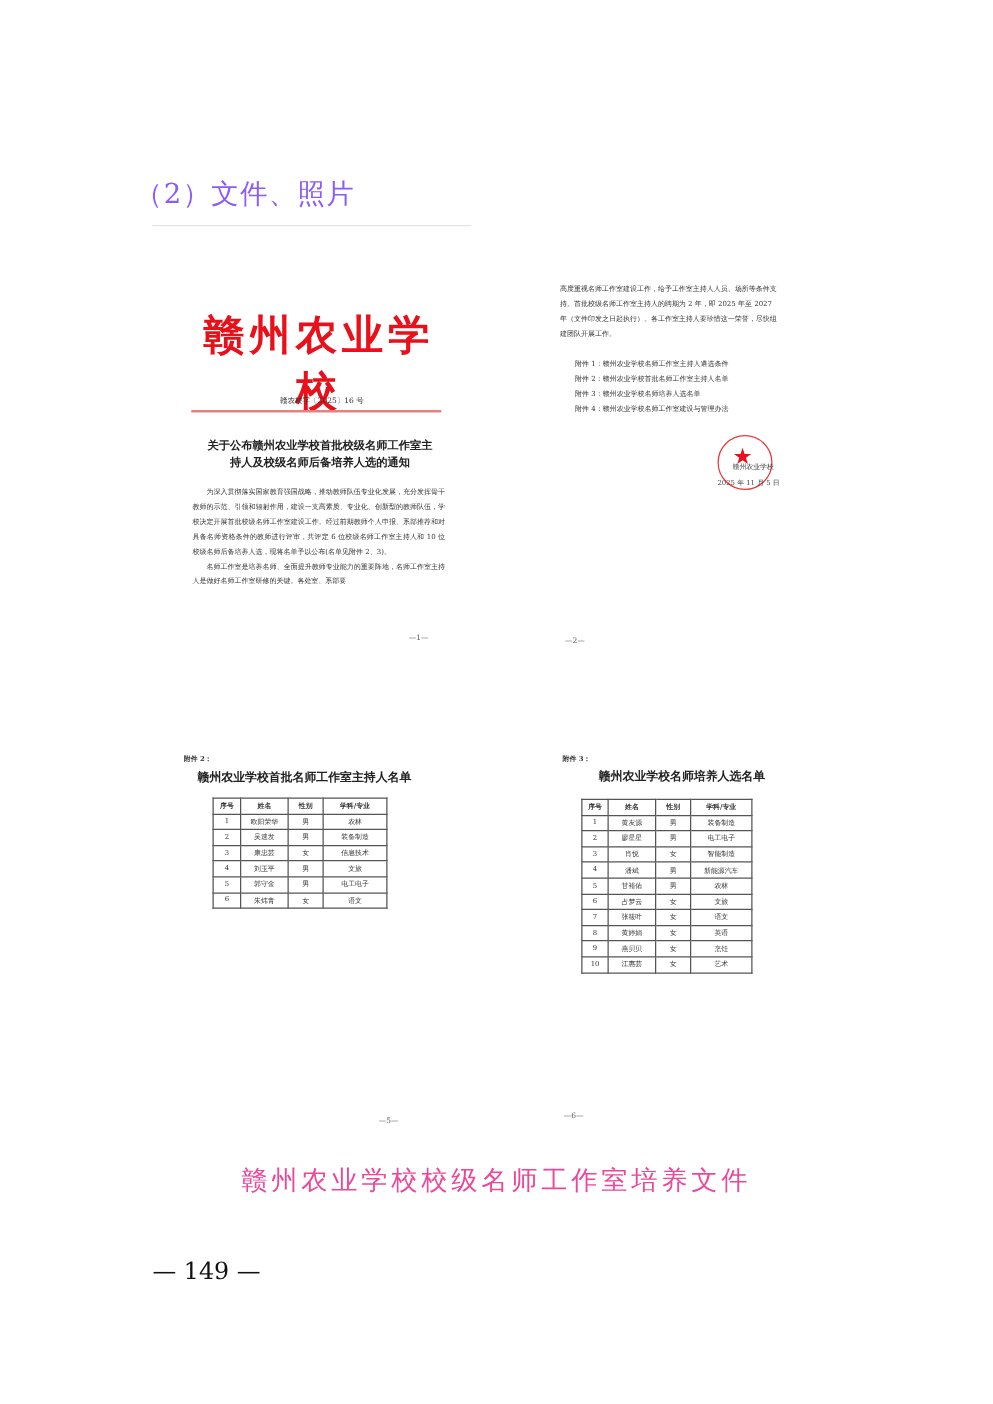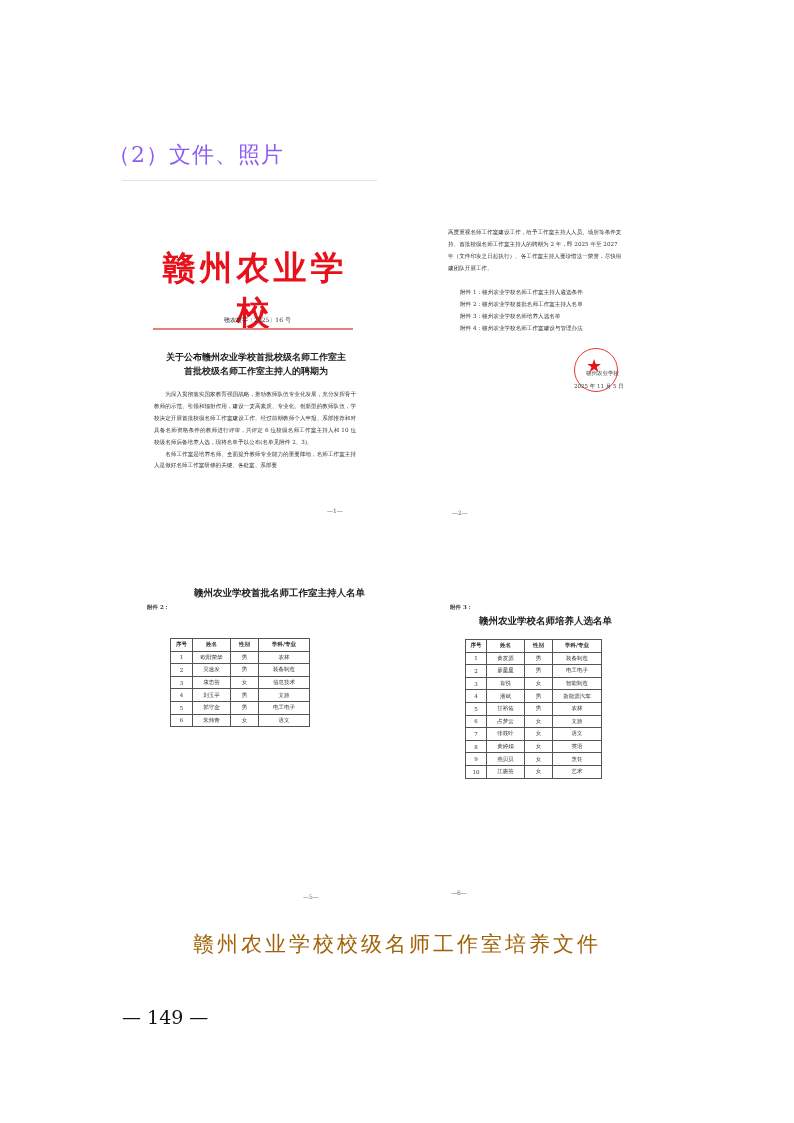--- a/index.html
+++ b/index.html
@@ -27,37 +27,37 @@
   .seal-org { left:586px; top:370px; font-size:5.5px; color:#444; }
   .seal-date { left:574px; top:383px; font-size:5.5px; color:#444; }
 
   
   .att-label { font-size:5.5px; font-weight:bold; color:#333; }
   .tbl-title { font-size:9.5px; font-weight:bold; color:#222; white-space:nowrap; }
   table.list { border-collapse:collapse; position:absolute; font-size:5.5px; color:#333; }
   table.list td, table.list th { border:0.8px solid #555; text-align:center; padding:0; height:11.6px; }
   table.list th { font-weight:bold; }
 
-  .caption { left:0; width:794px; top:930px; text-align:center; font-size:21px; letter-spacing:3px; color:#a16207;
+  .caption { left:0; width:794px; top:930px; text-align:center; font-size:21px; letter-spacing:3px; color:#ec4899;
              font-family:"DejaVu Sans", sans-serif; }
   .footer-num { left:122px; top:1006px; font-size:19px; color:#111; }
 </style>
 </head>
 <body>
 
 <div class="abs section-title">（2）文件、照片</div>
 <div class="abs title-rule"></div>
 
 <div>
   <div class="abs p1-head">赣州农业学校</div>
   <div class="abs p1-docno">赣农校字〔2025〕16 号</div>
   <div class="abs p1-redrule"></div>
   <div class="abs p1-title">
     <div>关于公布赣州农业学校首批校级名师工作室主</div>
-    <div>首批校级名师工作室主持人的聘期为</div>
+    <div>持人及校级名师后备培养人选的通知</div>
   </div>
   <div class="abs p1-body">
     <p>为深入贯彻落实国家教育强国战略，推动教师队伍专业化发展，充分发挥骨干教师的示范、引领和辐射作用，建设一支高素质、专业化、创新型的教师队伍，学校决定开展首批校级名师工作室建设工作。经过前期教师个人申报、系部推荐和对具备名师资格条件的教师进行评审，共评定 6 位校级名师工作室主持人和 10 位校级名师后备培养人选，现将名单予以公布(名单见附件 2、3)。</p>
     <p>名师工作室是培养名师、全面提升教师专业能力的重要阵地，名师工作室主持人是做好名师工作室研修的关键。各处室、系部要</p>
   </div>
   <div class="abs pageno" style="left:327px;top:507px;">—1—</div>
 </div>
 
 <div>
   <div class="abs p2-body">高度重视名师工作室建设工作，给予工作室主持人人员、场所等条件支持。首批校级名师工作室主持人的聘期为 2 年，即 2025 年至 2027 年（文件印发之日起执行）。各工作室主持人要珍惜这一荣誉，尽快组建团队开展工作。</div>
@@ -70,21 +70,21 @@
   <div class="abs seal">
     <span class="seal-star">★</span>
   </div>
   <div class="abs seal-org">赣州农业学校</div>
   <div class="abs seal-date">2025 年 11 月 5 日</div>
   <div class="abs pageno" style="left:452px;top:509px;">—2—</div>
 </div>
 
 <div>
   <div class="abs att-label" style="left:147px;top:604px;">附件 2：</div>
-  <div class="abs tbl-title" style="left:158px;top:587px;margin-left:36px;">赣州农业学校首批名师工作室主持人名单</div>
+  <div class="abs tbl-title" style="left:158px;top:616px;">赣州农业学校首批名师工作室主持人名单</div>
   <table class="list" style="left:170px;top:638px;width:140px;">
     <tbody>
         <tr>
       <th style="width:21px">序号</th>
       <th style="width:37px">姓名</th>
       <th style="width:27px">性别</th>
       <th>学科/专业</th>
     </tr>
     <tr>
           <td>1</td>

